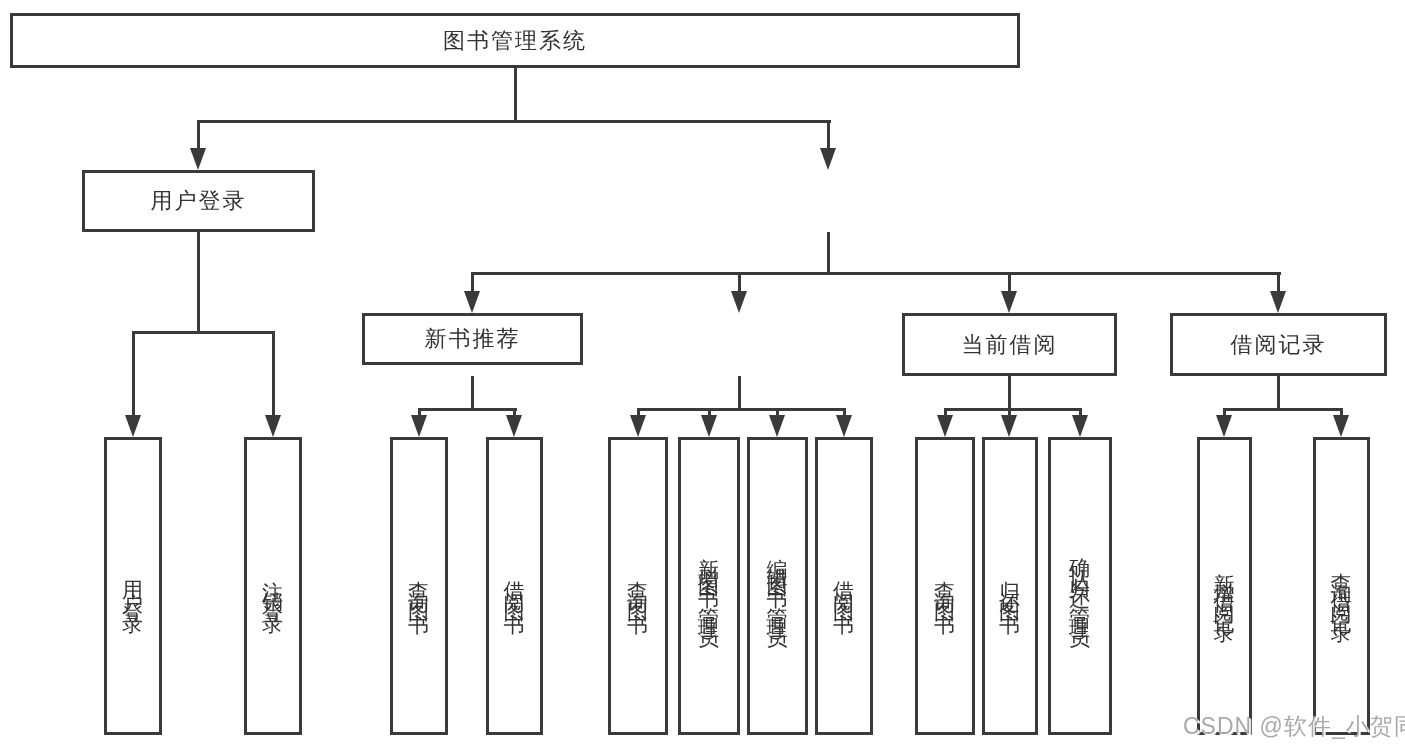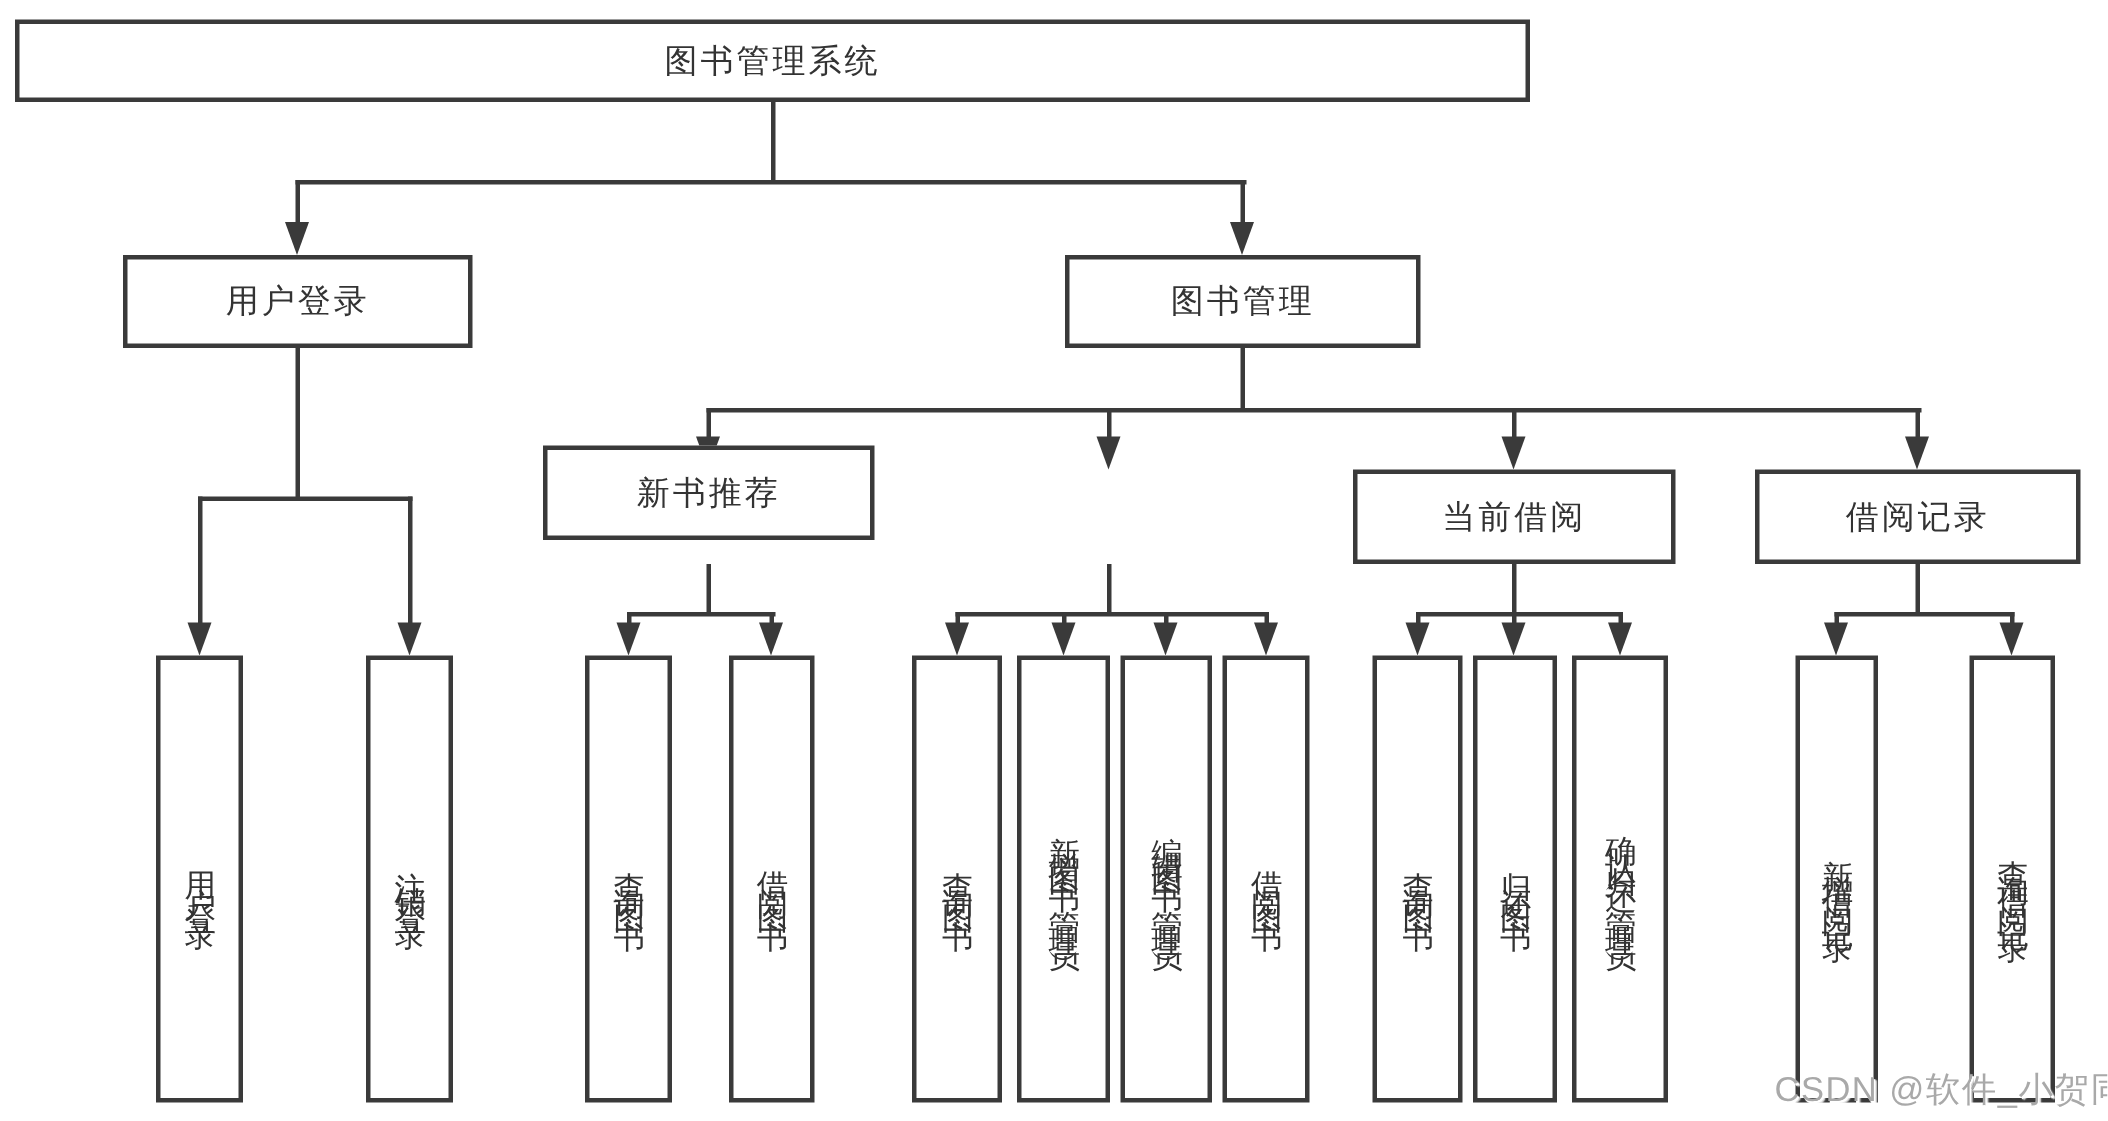--- a/index.html
+++ b/index.html
@@ -68,43 +68,40 @@
   <div class="vl" style="left:514px;top:68px;height:54px;"></div>
   <div class="hl" style="left:197px;top:120px;width:634px;"></div>
   <div class="vl" style="left:197px;top:120px;height:30px;"></div>
   <div class="ah" style="left:190px;top:148px;"></div>
   <div class="vl" style="left:827px;top:120px;height:30px;"></div>
   <div class="ah" style="left:820px;top:148px;"></div>
 
   <div class="bx" style="left:82px;top:170px;width:233px;height:62px;">
     <span>用户登录</span>
   </div>
-  <div class="bx" style="left:710px;top:170px;width:237px;height:62px;">
-    <span>图书管理</span>
-  </div>
 
   <div class="vl" style="left:197px;top:232px;height:101px;"></div>
   <div class="hl" style="left:132px;top:331px;width:143px;"></div>
   <div class="vl" style="left:132px;top:331px;height:86px;"></div>
   <div class="ah" style="left:125px;top:415px;"></div>
   <div class="vl" style="left:272px;top:331px;height:86px;"></div>
   <div class="ah" style="left:265px;top:415px;"></div>
 
   <div class="vl" style="left:827px;top:232px;height:42px;"></div>
   <div class="hl" style="left:471px;top:272px;width:810px;"></div>
   <div class="vl" style="left:471px;top:272px;height:21px;"></div>
   <div class="ah" style="left:464px;top:291px;"></div>
   <div class="vl" style="left:738px;top:272px;height:21px;"></div>
   <div class="ah" style="left:731px;top:291px;"></div>
   <div class="vl" style="left:1008px;top:272px;height:21px;"></div>
   <div class="ah" style="left:1001px;top:291px;"></div>
   <div class="vl" style="left:1277px;top:272px;height:21px;"></div>
   <div class="ah" style="left:1270px;top:291px;"></div>
 
-  <div class="bx" style="left:362px;top:297px;width:221px;height:63px;">
+  <div class="bx" style="left:362px;top:313px;width:221px;height:52px;">
     <span>新书推荐</span>
   </div>
   <div class="bx" style="left:1170px;top:313px;width:217px;height:63px;">
     <span>借阅记录</span>
   </div>
   <div class="bx" style="left:902px;top:313px;width:215px;height:63px;">
     <span>当前借阅</span>
   </div>
 
   <div class="vl" style="left:471px;top:376px;height:34px;"></div>

